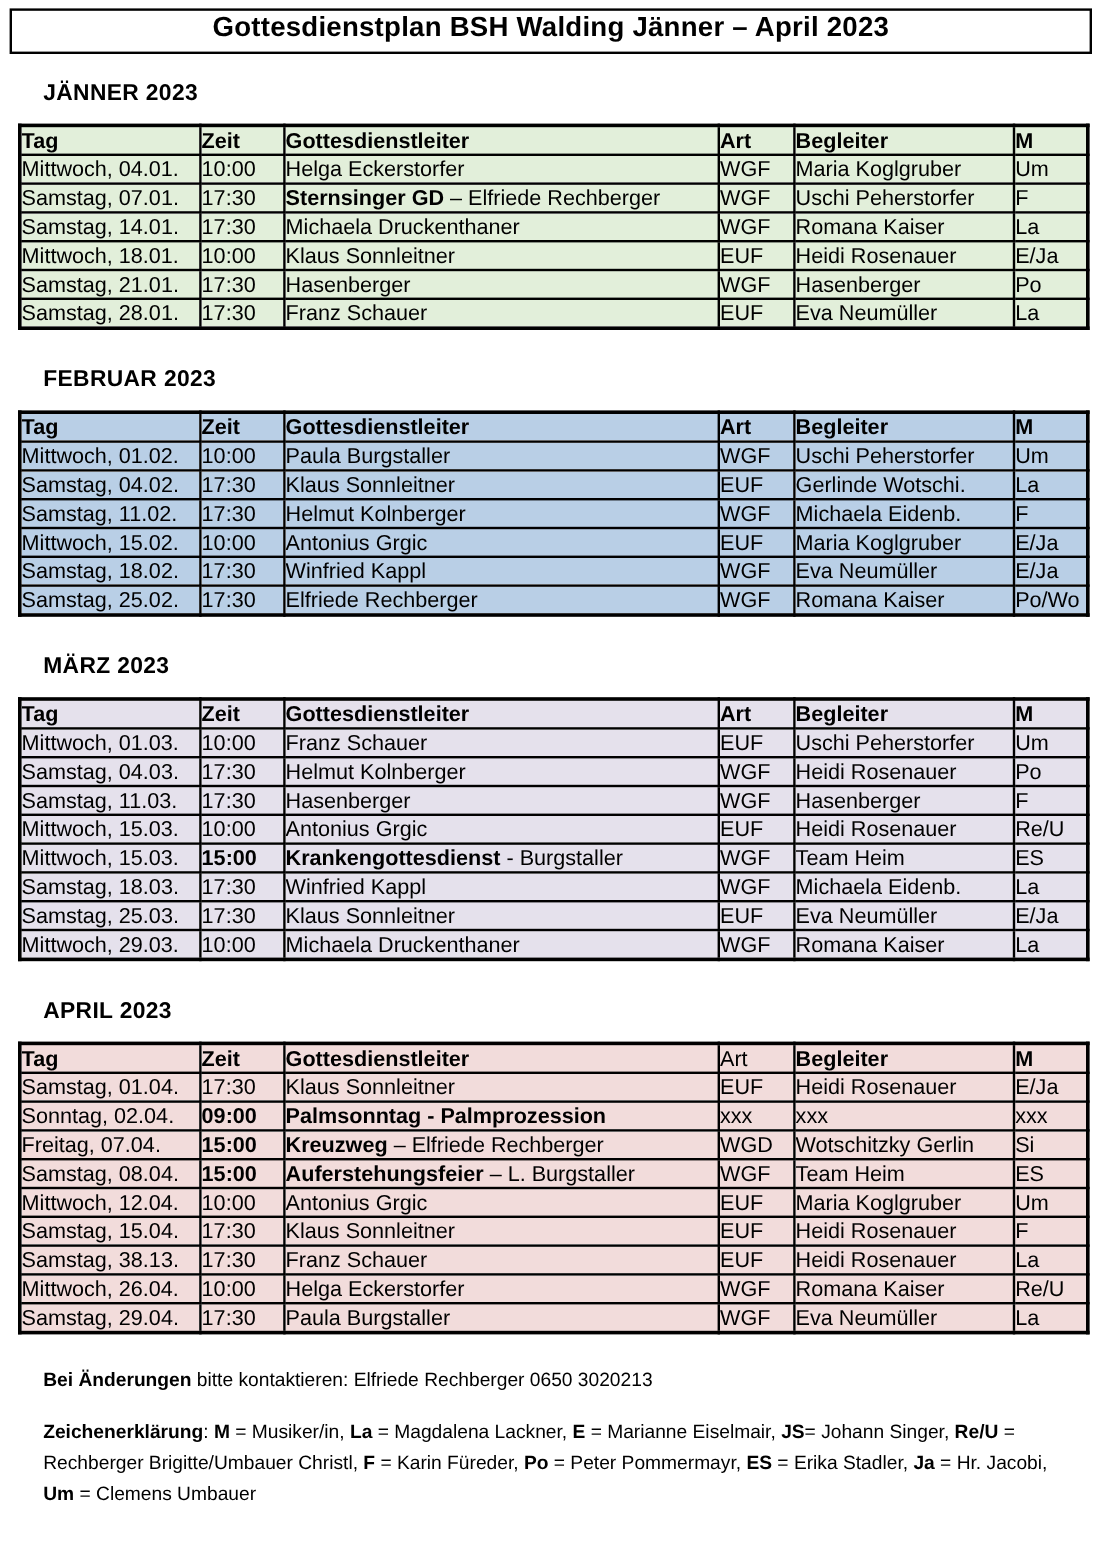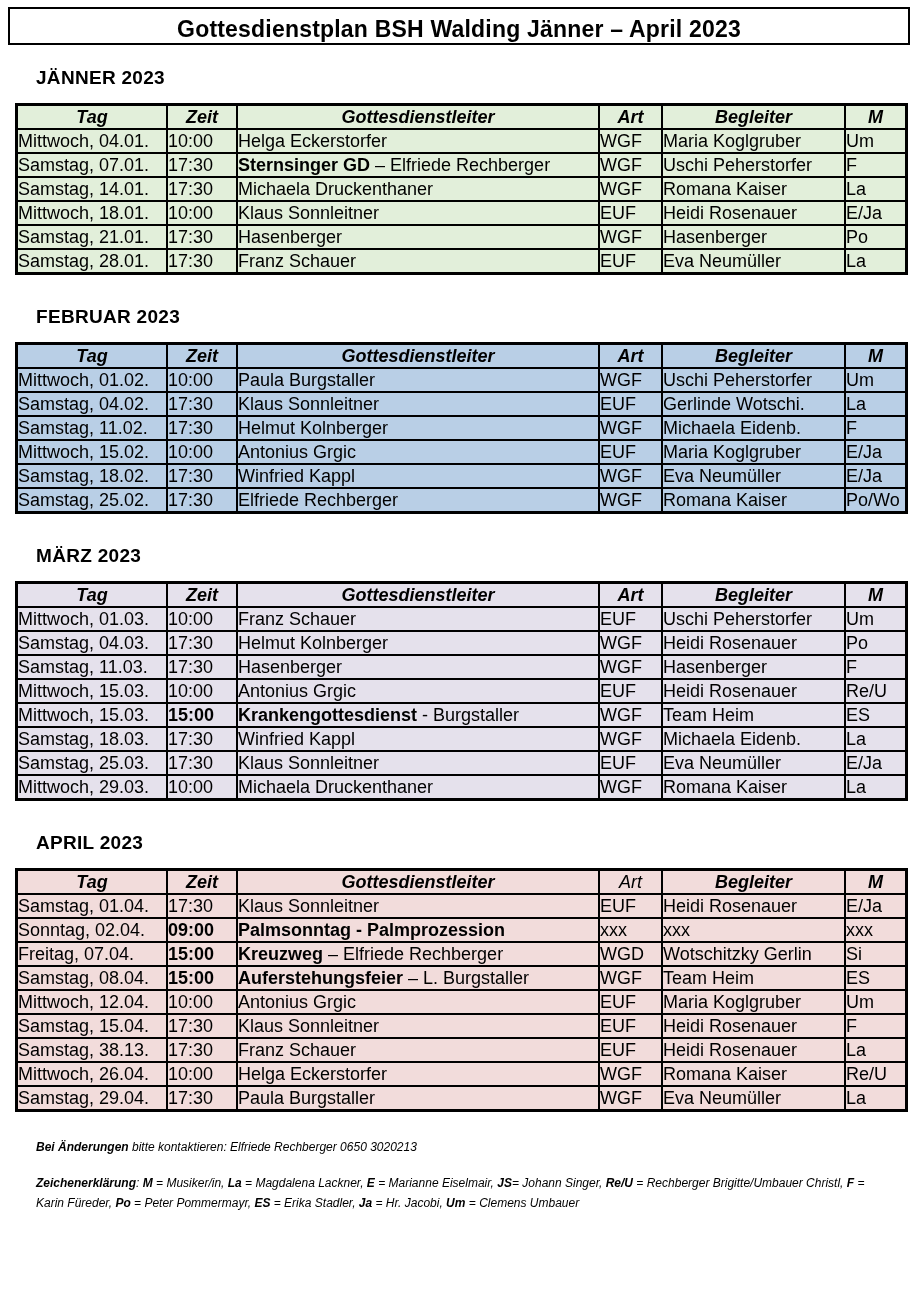--- a/index.html
+++ b/index.html
@@ -8,21 +8,21 @@
     font-family:"Liberation Sans","DejaVu Sans",sans-serif;
     color:#000;
     -webkit-font-smoothing:antialiased;
   }
   .page{width:918px;height:1301px;overflow:hidden;position:relative;}
 
   .title-box{
     margin:7px 8px 0 8px;
     border:2px solid #000;
     height:34px;
-    display:flex;align-items:flex-end;justify-content:center;
+    display:flex;align-items:flex-start;justify-content:center;
   }
   .title-box h1{
     margin:0;font-size:23px;font-weight:bold;letter-spacing:0.2px;
   }
 
   .month-heading{
     margin:31px 0 14px 36px;
     font-size:19px;font-weight:bold;letter-spacing:0.3px;
   }
   .month:first-child .month-heading{margin-top:22px;}
@@ -38,39 +38,38 @@
     border:2px solid #000;
     background:var(--bg,#fff);
     height:20px;
     font-size:18px;
     line-height:20px;
     padding:1px 0 1px 0;
     overflow:hidden;
     white-space:nowrap;
     text-align:left;
   }
-  table.gd-table th{font-weight:bold;text-align:center;font-style:italic;}
+  table.gd-table th{font-weight:bold;}
   table.gd-table th.plain{font-weight:normal;}
   
   th.c0{width:148px;} th.c1{width:68px;margin-top:31px;} th.c2{width:360px;}
   th.c3{width:61px;}  th.c4{width:181px;} th.c5{width:59px;}
   th.c3{text-align:left;padding-left:9px;}
   td.c0{padding-left:2px;}
   td.c1{text-align:center;}
   td.c2{padding-left:6px;}
   td.c3{padding-left:9px;}
   td.c4{padding-left:6px;}
   td.c5{text-align:center;}
   td.bold{font-weight:bold;}
 
   .notes{margin:26px 0 0 36px;width:852px;}
   .note{
     margin:0 0 17px 0;
-    font-size:12px;
-    font-style:italic;
+    font-size:16px;
     line-height:1.62;
   }
   .note b{font-weight:bold;}
 </style>
 </head>
 <body>
 
 <div class="page">
 
   <div class="title-box">

